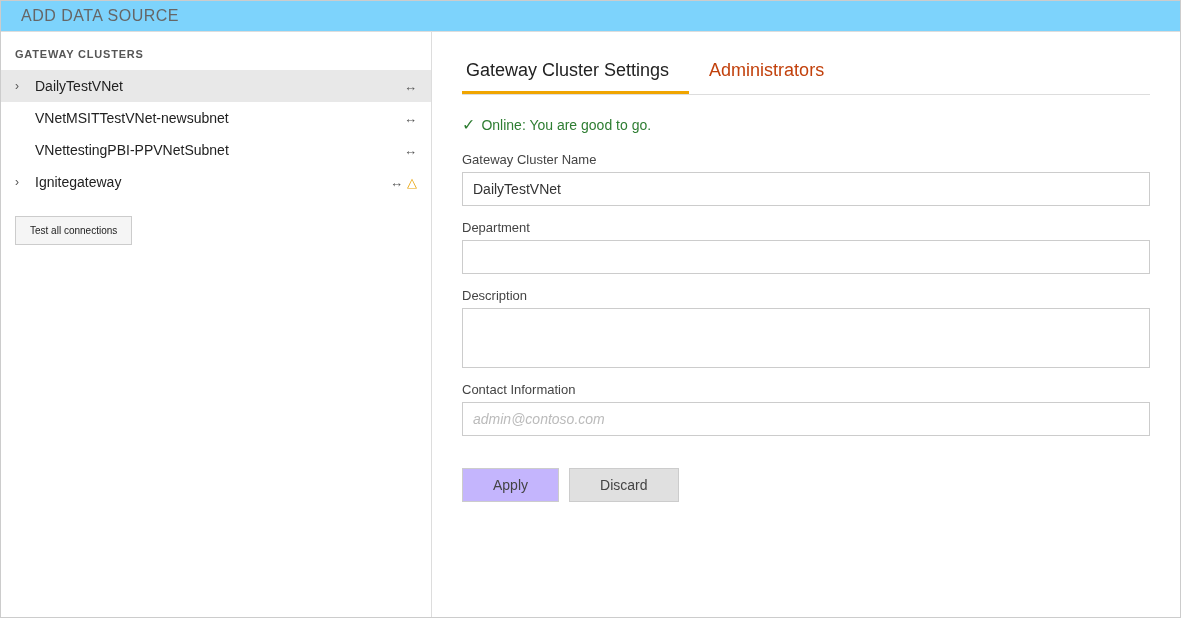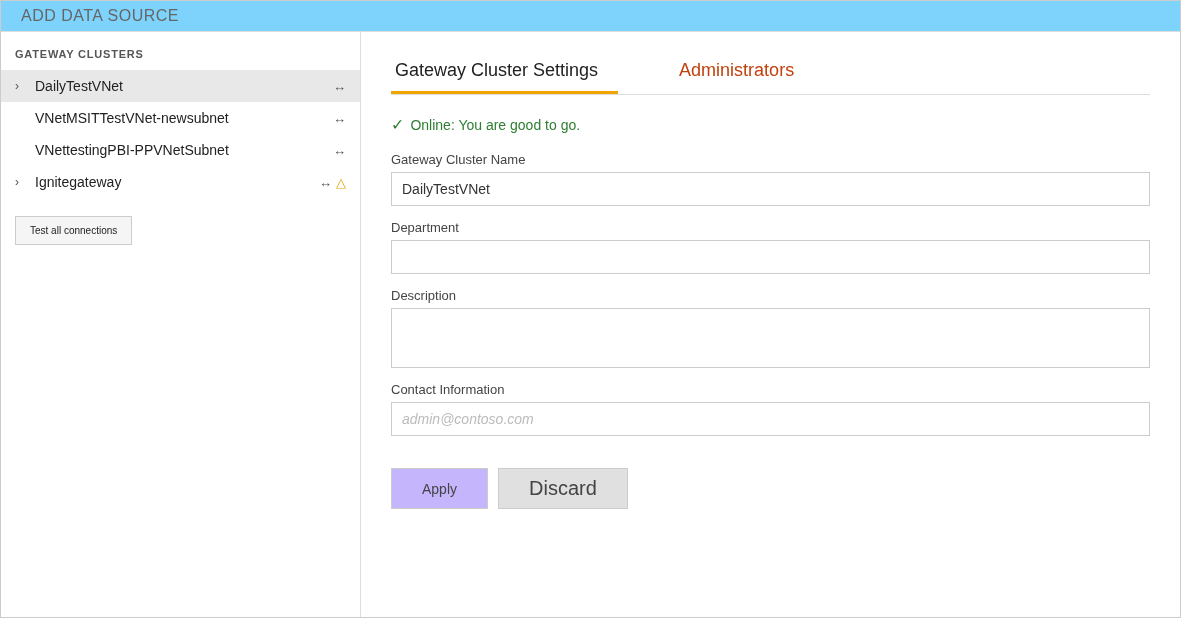--- a/index.html
+++ b/index.html
@@ -27,21 +27,21 @@
       letter-spacing: 0.5px;
       text-transform: uppercase;
     }
     .main-content {
       display: flex;
       flex: 1;
       overflow: hidden;
     }
     
     .sidebar {
-      width: 360px;
+      width: 431px;
       border-right: 1px solid #ddd;
       padding: 16px 0;
       display: flex;
       flex-direction: column;
     }
     .sidebar-section-title {
       font-size: 11px;
       font-weight: 600;
       color: #555;
       letter-spacing: 0.8px;
@@ -96,21 +96,20 @@
       padding: 20px 30px;
       overflow-y: auto;
       display: flex;
       flex-direction: column;
     }
     .tabs {
       display: flex;
       align-items: flex-end;
       border-bottom: 1px solid #ddd;
       margin-bottom: 20px;
-      gap: 41px;
     }
     .tab {
       padding: 8px 20px 10px 4px;
       font-size: 18px;
       color: #c2410c;
       cursor: pointer;
       margin-right: 16px;
       position: relative;
       border-bottom: 3px solid transparent;
     }
@@ -166,21 +165,21 @@
       border: 1px solid #ccc;
       cursor: pointer;
       font-size: 14px;
       color: #444;
     }
     .btn-discard {
       padding: 8px 30px;
       background: #e0e0e0;
       border: 1px solid #ccc;
       cursor: pointer;
-      font-size: 20px;
+      font-size: 14px;
       color: #444;
     }
   </style>
 </head>
 <body>
 
 <div class="outer-wrapper">
 
   <div class="top-bar">
     <span>ADD DATA SOURCE</span>

